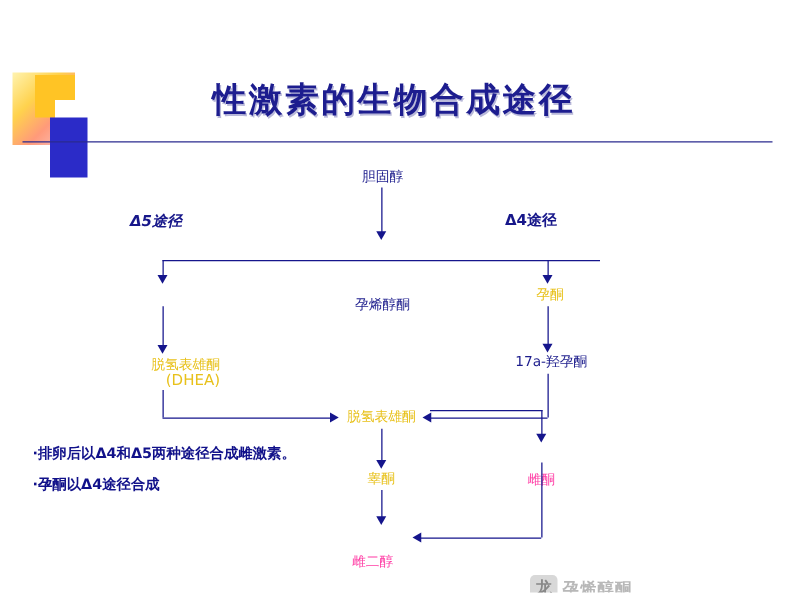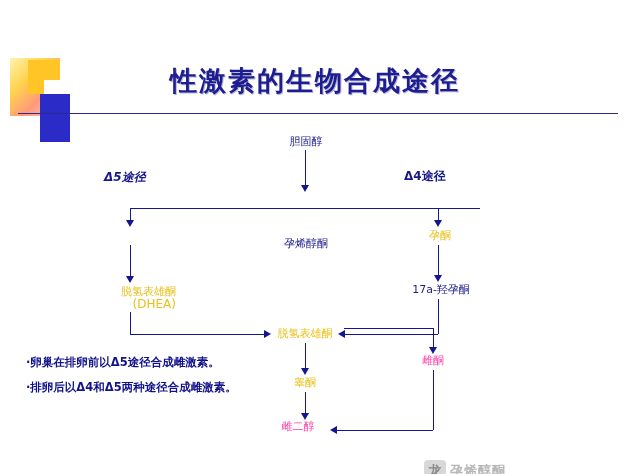--- a/index.html
+++ b/index.html
@@ -48,21 +48,21 @@
   .node{
     position:absolute;
     font-size:11px;
     font-weight:normal;
     white-space:nowrap;
     line-height:13px;
     text-align:center;
   }
   .n-blue{color:#1c1c8c;}
   .n-yellow{color:#e8c11a;}
-  .n-pink{color:#ff3da5;}
+  .n-pink{color:#ff3da5;margin-top:23px;}
   .node .sub{display:block;font-size:12px;}
   .label-path{
     position:absolute;font-size:12px;font-weight:bold;color:#17178a;
     white-space:nowrap;
   }
   
   .ln{position:absolute;background:#15158c;}
   .lnh{height:1px;}
   .lnv{width:1px;}
   .arrow{
@@ -159,22 +159,22 @@
   <div class="arrow ar-down" style="left:429px;top:331px;"></div>
 
   <div class="ln lnv" style="left:305px;top:376px;height:24px;"></div>
   <div class="arrow ar-down" style="left:301px;top:397px;"></div>
 
   <div class="ln lnv" style="left:433px;top:354px;height:60px;"></div>
   <div class="ln lnh" style="left:336px;top:414px;width:97px;"></div>
   <div class="arrow ar-left" style="left:330px;top:410px;"></div>
 
   <div class="notes">
-    <p>·卵巢在排卵前以Δ5途径合成雌激素。</p>
     <p>·排卵后以Δ4和Δ5两种途径合成雌激素。</p>
+    <p>·孕酮以Δ4途径合成</p>
   </div>
 
   <div class="watermark">
     <div class="wm-badge">龙</div>
     <div class="wm-text">孕烯醇酮</div>
   </div>
 
 </div>
 
 </body></html>

